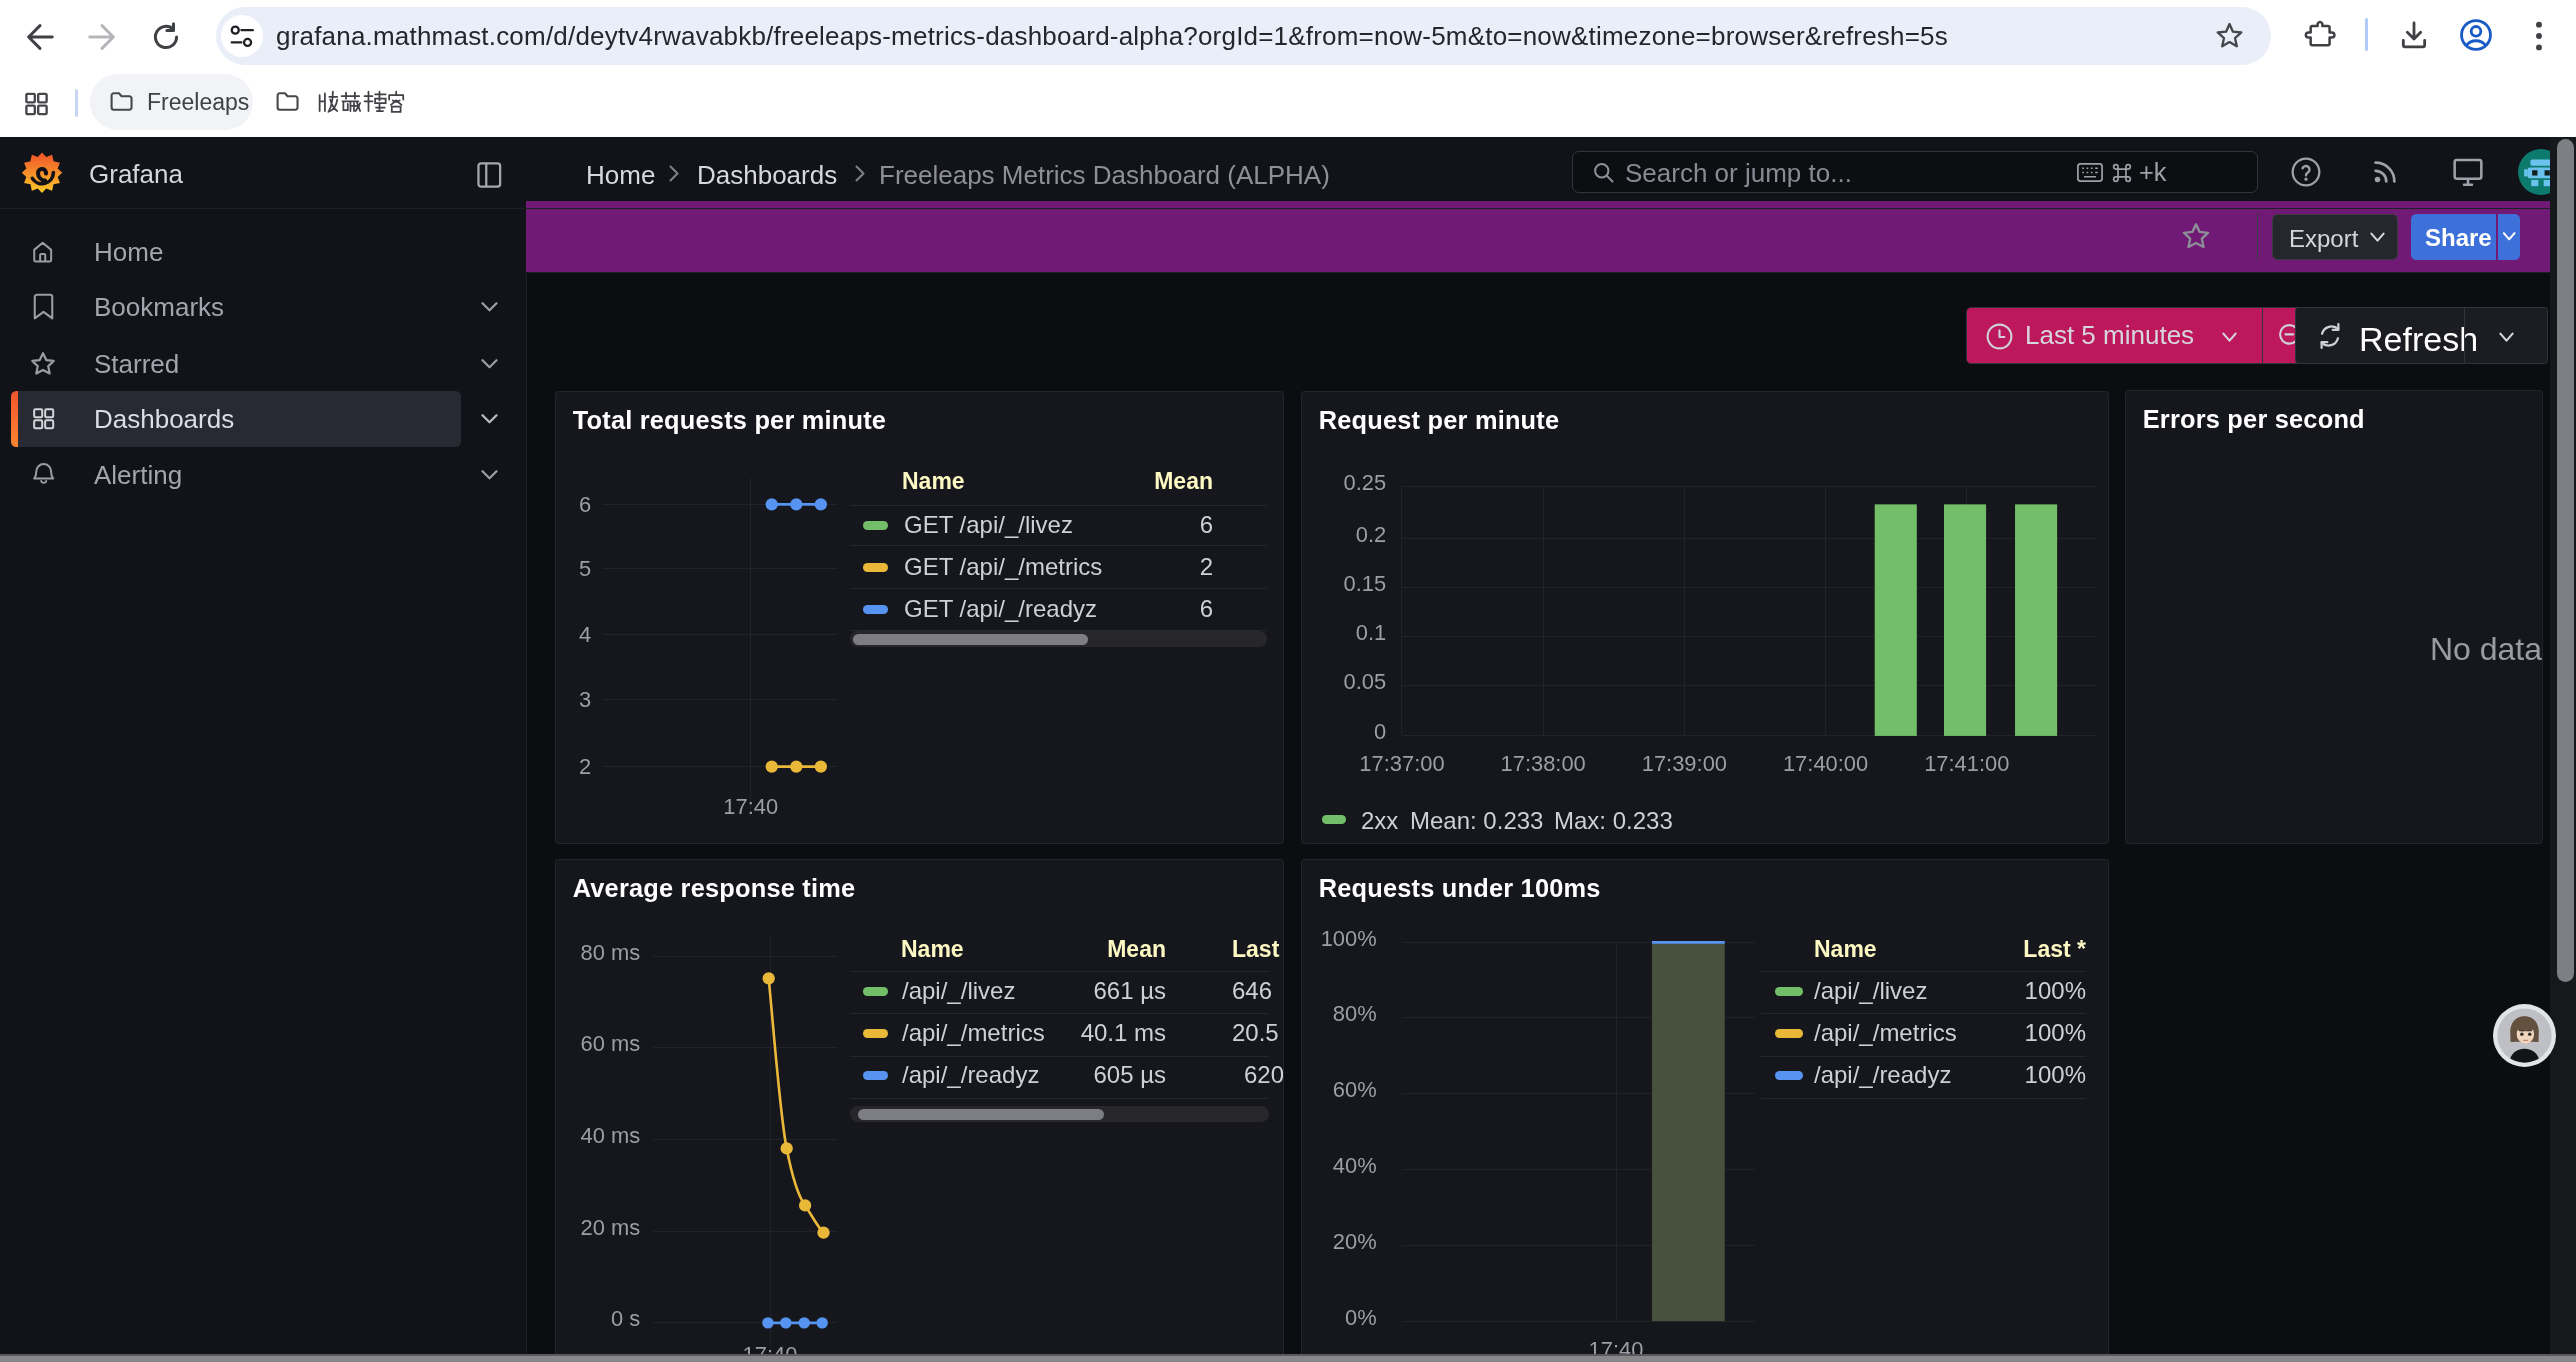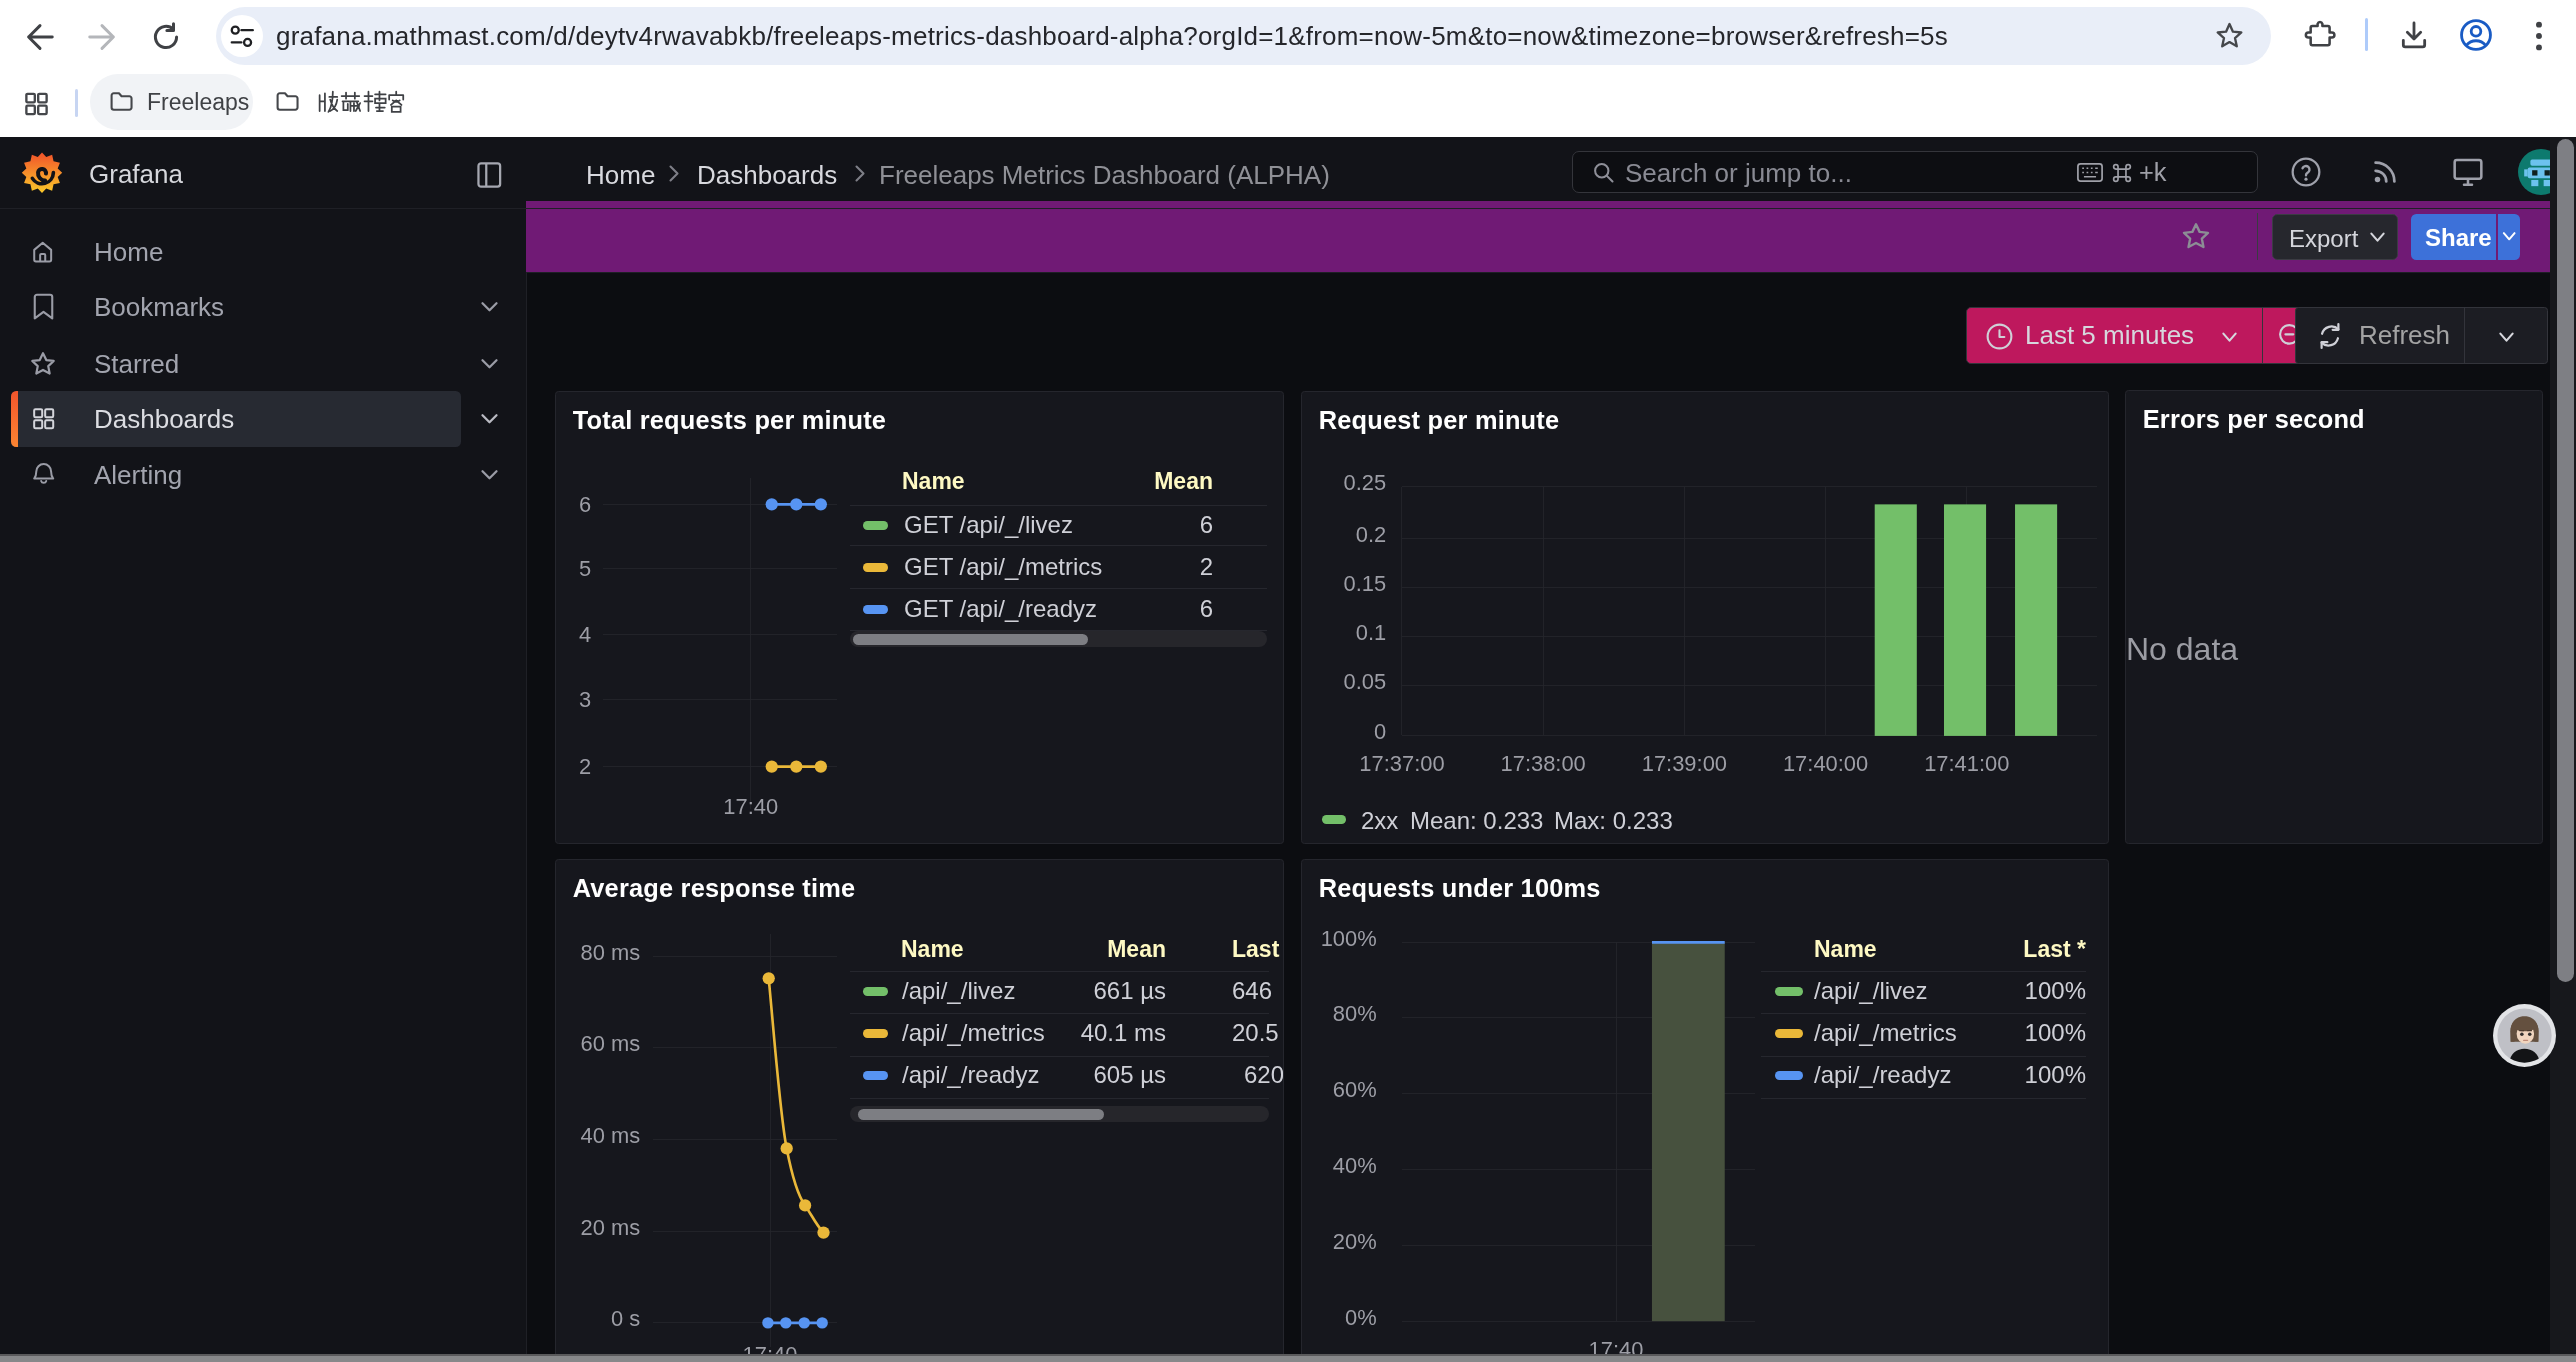--- a/index.html
+++ b/index.html
@@ -277,21 +277,21 @@
       <line x1="9.5" y1="14" x2="18.5" y2="14" stroke="#cfd0d7" stroke-width="2.4" stroke-linecap="round"></line>
     </svg>
   </div>
   <div class="abs" style="left:2295px;top:170px;width:253px;height:57px;background:#1c1d23;border:0.9px solid #33343b;border-radius:3.5px;box-sizing:border-box">
     <svg class="abs" style="left:19px;top:13px" width="30" height="30" viewBox="0 0 34 34">
       <path d="M8 14.5 A 11 11 0 0 1 26.5 9.5" stroke="#cfd0d7" stroke-width="2.5" fill="none" stroke-linecap="round"></path>
       <path d="M26.5 3.5 V10 H20" stroke="#cfd0d7" stroke-width="2.5" fill="none" stroke-linecap="round" stroke-linejoin="round"></path>
       <path d="M26 19.5 A 11 11 0 0 1 7.5 24.5" stroke="#cfd0d7" stroke-width="2.5" fill="none" stroke-linecap="round"></path>
       <path d="M7.5 30.5 V24 H14" stroke="#cfd0d7" stroke-width="2.5" fill="none" stroke-linecap="round" stroke-linejoin="round"></path>
     </svg>
-    <div class="t" style="left:63px;top:12.3px;font-size:26px;color:#a3a3a3">Refresh</div>
+    <div class="t" style="left:63px;top:12.3px;font-size:34px;color:#ffffff">Refresh</div>
     <div class="abs" style="left:168px;top:0;width:0.9px;height:55px;background:#33343b"></div>
     <svg class="abs" style="left:200px;top:22px" width="21" height="16" viewBox="0 0 24 18">
         <path d="M5 4 L12 12 L19 4" stroke="#d6d7dd" stroke-width="2.4" fill="none" stroke-linecap="round" stroke-linejoin="round"></path>
       </svg>
   </div>
 
   <div class="panel" style="left:555px;top:254px;width:727px;height:451px">
     <div class="ptitle">Total requests per minute</div>
     <svg class="abs" style="left:0;top:0" width="727" height="451" viewBox="0 0 829 514">
       <g class="grid" shape-rendering="crispEdges">
@@ -372,21 +372,21 @@
       <rect x="813" y="128" width="48" height="264" fill="#73bf69"></rect>
     </svg>
     <div class="pill" style="left:20px;top:423px;width:24px;background:#73bf69"></div>
     <div class="ltxt" style="left:59px;top:415px">2xx</div>
     <div class="ltxt" style="left:108px;top:415px">Mean: 0.233</div>
     <div class="ltxt" style="left:252px;top:415px">Max: 0.233</div>
   </div>
 
   <div class="panel" style="left:2125px;top:253px;width:416px;height:452px">
     <div class="ptitle">Errors per second</div>
-    <div class="t" style="left:0;width:416px;top:240px;font-size:32px;color:#9b9ca3;text-align:left">No data</div>
+    <div class="t" style="left:0;width:416px;top:240px;font-size:32px;color:#9b9ca3;text-align:right">No data</div>
   </div>
 
   <div class="panel" style="left:555px;top:722px;width:727px;height:526px">
     <div class="ptitle">Average response time</div>
     <svg class="abs" style="left:0;top:0" width="727" height="526" viewBox="0 0 829 600">
       <g class="grid" shape-rendering="crispEdges">
         <line x1="111" y1="110" x2="320" y2="110"></line>
           <line x1="111" y1="214" x2="320" y2="214"></line>
         <line x1="111" y1="319" x2="320" y2="319"></line>
           <line x1="111" y1="424" x2="320" y2="424"></line>

